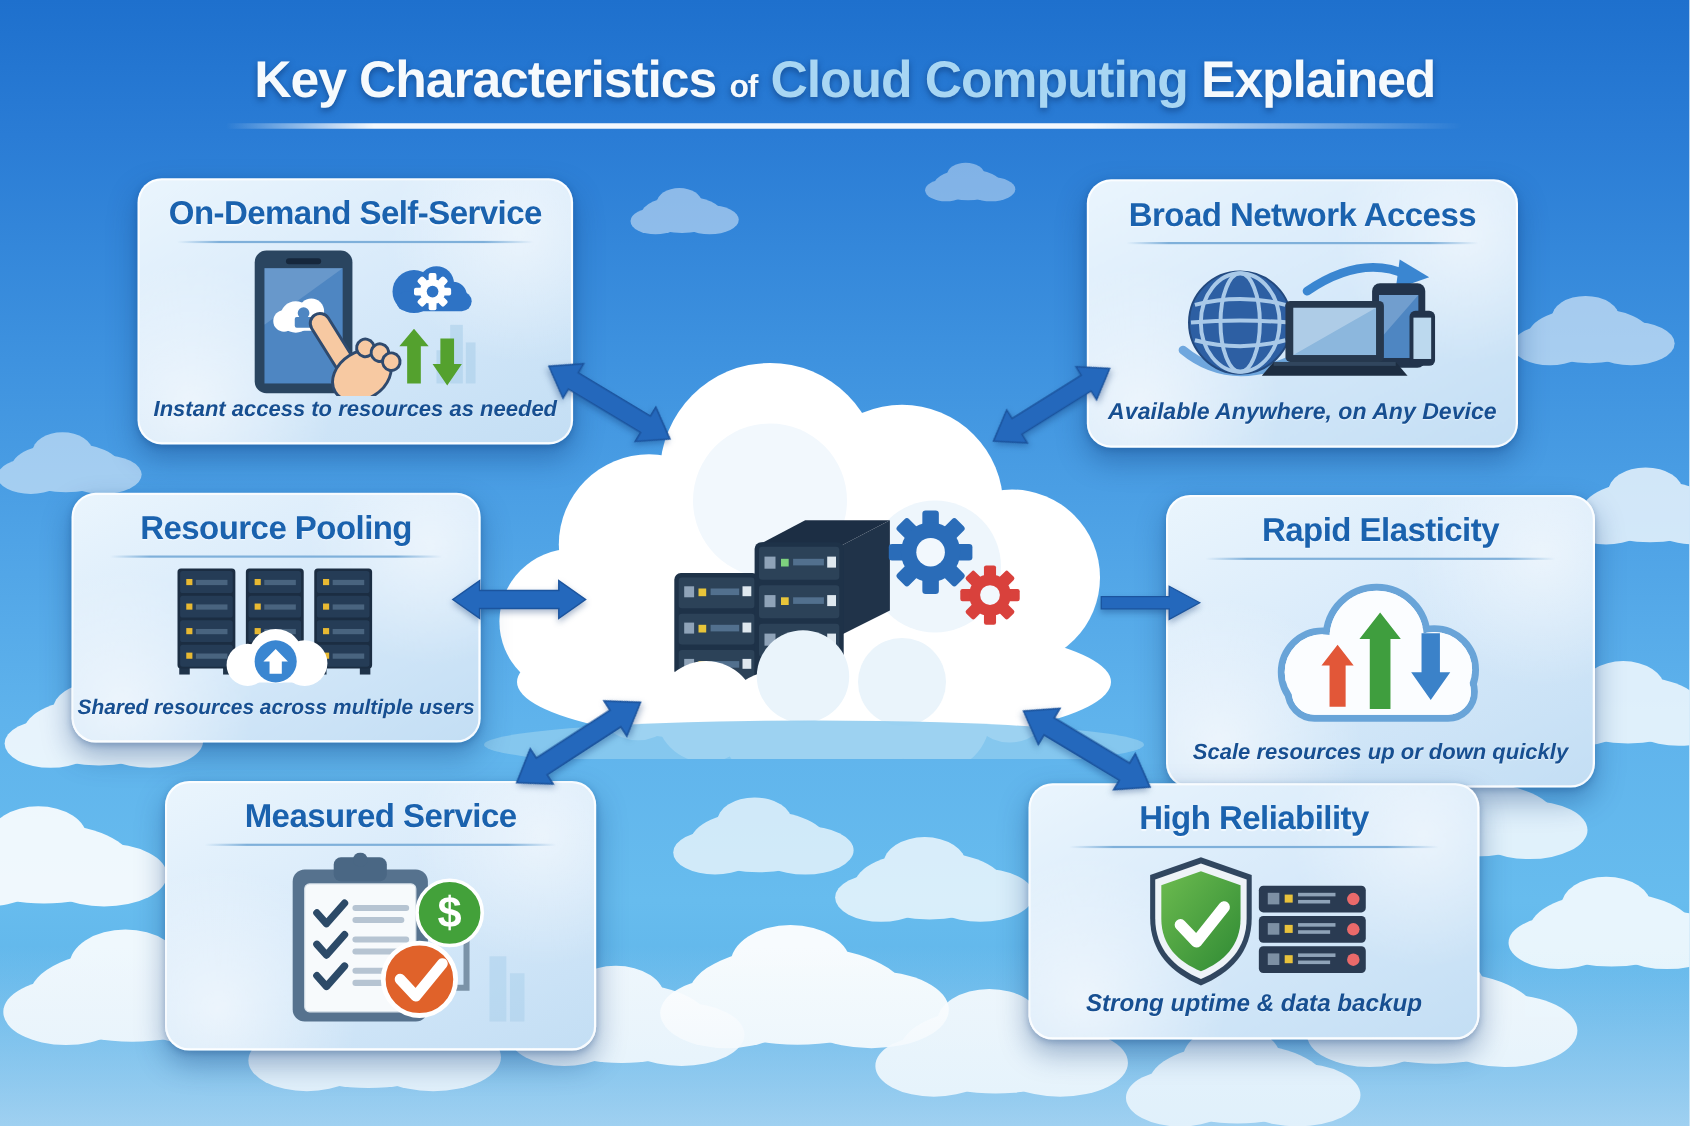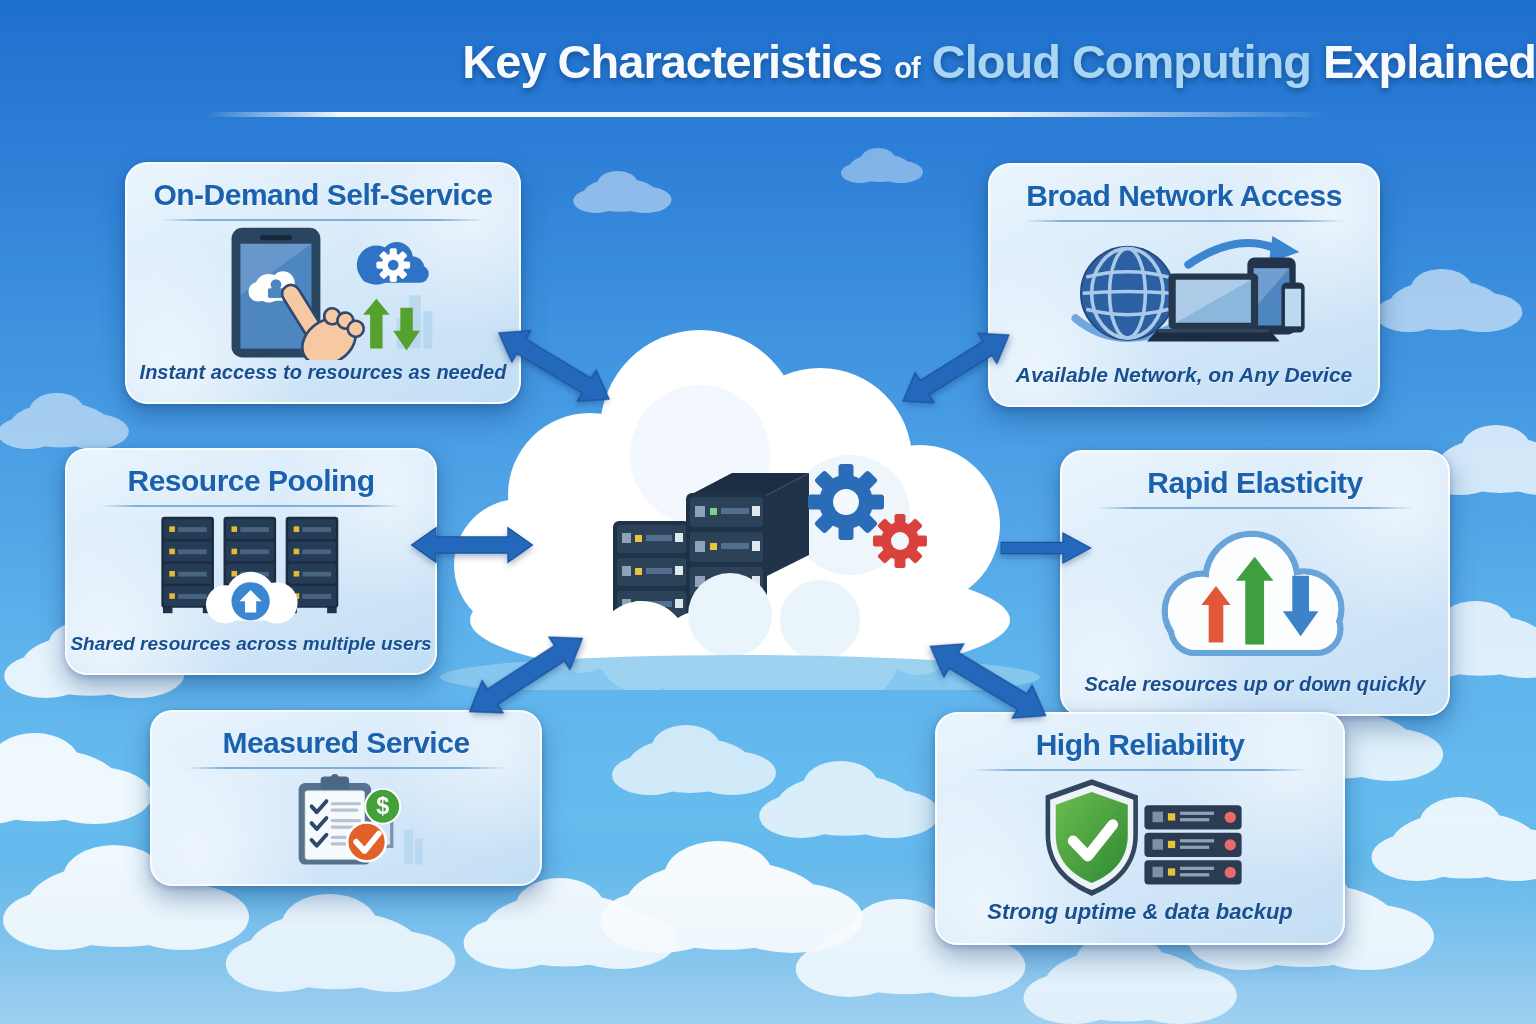--- a/index.html
+++ b/index.html
@@ -4,22 +4,22 @@
 <style>
   html,body{margin:0;padding:0;}
   body{font-family:"Liberation Sans", sans-serif;}
   .stage{
     position:relative; width:1536px; height:1024px; overflow:hidden;
     background:linear-gradient(180deg,#1e70cd 0%, #2a7cd5 12%, #3c90de 30%, #4fa3e6 48%, #5fb3ec 64%, #67bcee 80%, #55ace4 100%);
   }
   .bg-clouds{position:absolute; inset:0; z-index:1;}
   
   .title{
-    position:absolute; top:34px; left:0; right:0; z-index:7;
-    text-align:right; font-weight:bold; font-size:47px; letter-spacing:-1px;
+    position:absolute; top:44px; left:0; right:0; z-index:7;
+    text-align:center; font-weight:bold; font-size:47px; letter-spacing:-1px;
     color:#f6fafd; text-shadow:0 3px 6px rgba(8,42,96,.5); white-space:nowrap;
   }
   .title .of{font-size:29px; font-weight:bold;}
   .title .hl{color:#a8d6f3;}
   .title-underline{
     position:absolute; top:112px; left:205px; width:1125px; height:5px; z-index:7;
     background:linear-gradient(90deg, rgba(255,255,255,0), rgba(255,255,255,.95) 12%, rgba(255,255,255,.95) 70%, rgba(255,255,255,0));
     border-radius:3px; filter:blur(.4px);
   }
   
@@ -55,21 +55,21 @@
     font-weight:bold; white-space:nowrap; color:#174f91; padding-bottom:6px;
     text-shadow:0 1px 1px rgba(255,255,255,.6);
     font-style:italic;
   }
   .cap-20{font-size:20px} .cap-21{font-size:21px} .cap-19{font-size:19px} .cap-22{font-size:22px}
   
   .c1{left:125px; top:162px; width:396px; height:242px;}
   .c2{left:988px; top:163px; width:392px; height:244px;}
   .c3{left:65px;  top:448px; width:372px; height:227px;text-align:center;}
   .c4{left:1060px;top:450px; width:390px; height:266px;}
-  .c5{left:150px; top:710px; width:392px; height:176px;justify-content:flex-end;}
+  .c5{left:150px; top:710px; width:392px; height:245px;justify-content:flex-end;}
   .c6{left:935px; top:712px; width:410px; height:233px;}
 </style>
 </head>
 <body>
 
 <div class="stage">
 
   <svg class="bg-clouds" viewBox="0 0 1536 1024">
     <defs>
       <g id="puff">
@@ -357,21 +357,21 @@
           <polygon points="126,59 210,59 126,107" fill="#ffffff" opacity=".3"></polygon>
           <path d="M106 114 L230 114 L242 128 L94 128 Z" fill="#1d2d41"></path>
           <rect x="106" y="114" width="124" height="4" fill="#31465e"></rect>
         </g>
         <g>
           <rect x="244" y="62" width="26" height="56" rx="6" fill="#22344c"></rect>
           <rect x="248" y="69" width="18" height="42" fill="#bcd9ee"></rect>
         </g>
       </svg>
     </div>
-    <div class="card-caption cap-21">Available Network, on Any Device</div>
+    <div class="card-caption cap-21">Available Anywhere, on Any Device</div>
   </div>
 
   <div class="card c3">
     <div class="card-title">Resource Pooling</div>
     <div class="card-divider"></div>
     <div class="card-icon">
       <svg viewBox="0 0 250 150">
         <g>
           <g>
             <rect x="15" y="118" width="12" height="9" fill="#1f3349"></rect>

